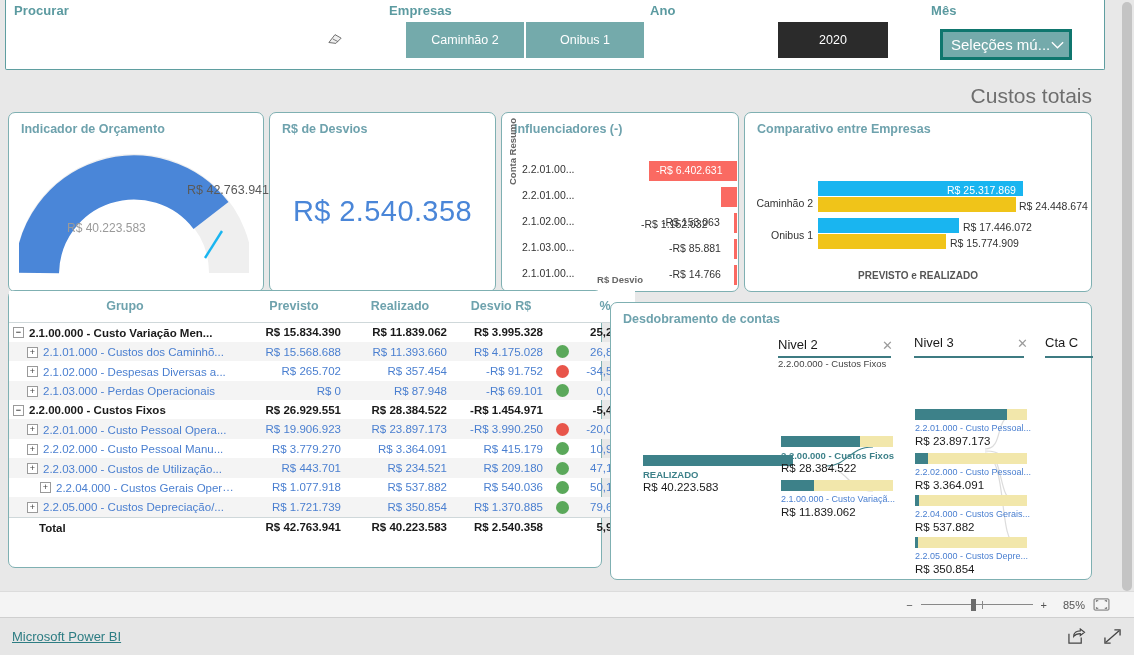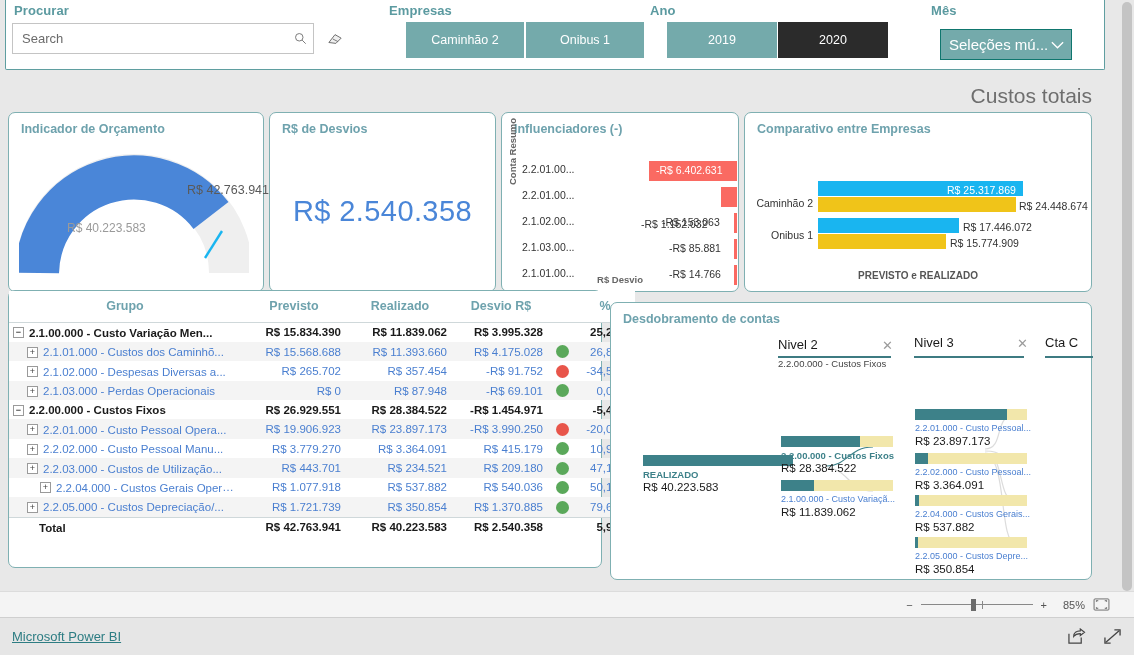--- a/index.html
+++ b/index.html
@@ -49,21 +49,21 @@
     position: absolute; height: 36px;
     background: #74aaab; color: #fff;
     display: flex; align-items: center; justify-content: center;
     font-size: 12.5px; border: none; cursor: pointer;
     font-family: "Liberation Sans", sans-serif;
   }
   .slicer-btn.sel { background: #2b2b2b; }
 
   .dropdown {
     position: absolute; left: 934px; top: 29px; width: 132px; height: 31px;
-    background: #74aaab; border: 1px solid #0f766e;
+    background: #74aaab; border: 3px solid #0f766e;
     display: flex; align-items: center; padding: 0 6px 0 8px; cursor: pointer;
   }
   .dropdown .dd-text { flex: 1; color: #fff; font-size: 15px; white-space: nowrap; }
   .dropdown .dd-caret { color: #fff; font-size: 14px; line-height: 1; }
 
   
   .page-title {
     position: absolute; right: 42px; top: 84px;
     font-size: 21px; color: #6e6e6e;
   }
@@ -208,42 +208,32 @@
 </style>
 </head>
 <body>
 
 <div id="root">
 
   <div class="top-nub"></div>
 
   <div class="filterbar">
     <div class="fb-label" style="left:8px; top:3px;">Procurar</div>
-    <div class="search-wrap">
-      <input type="text" placeholder="Search" value="" style="">
-      <span class="search-ico">
-        <svg width="13" height="13" viewBox="0 0 16 16">
-            <circle cx="6.5" cy="6.5" r="4.6" fill="none" stroke="#777" stroke-width="1.2"></circle>
-            <line x1="10" y1="10" x2="14.4" y2="14.4" stroke="#777" stroke-width="1.2"></line>
-          </svg>
-      </span>
-    </div>
     <div class="eraser-ico">
       <svg width="18" height="14" viewBox="0 0 20 16">
         <path d="M3 12 L10 3 L17 7 L11 13 Z" fill="#efefef" stroke="#6a6a6a" stroke-width="1.1"></path>
         <line x1="7.5" y1="8" x2="13.5" y2="11" stroke="#6a6a6a" stroke-width="1"></line>
       </svg>
     </div>
 
     <div class="fb-label" style="left:383px; top:3px;">Empresas</div>
     <div class="slicer-btn" style="left:400px; top:22px; width:118px;">Caminhão 2</div>
     <div class="slicer-btn" style="left:520px; top:22px; width:118px;">Onibus 1</div>
 
     <div class="fb-label" style="left:644px; top:3px;">Ano</div>
-    <div class="slicer-btn" style="left:661px; top:22px; width:110px;">2019</div>
     <div class="slicer-btn sel" style="left:772px; top:22px; width:110px;">2020</div>
 
     <div class="fb-label" style="left:925px; top:3px;">Mês</div>
     <div class="dropdown">
       <span class="dd-text">Seleções mú...</span>
       <span class="dd-caret">
         <svg width="15" height="10" viewBox="0 0 16 10">
             <polyline points="2,2 8,8 14,2" fill="none" stroke="#ffffff" stroke-width="1.4"></polyline>
           </svg>
       </span>

